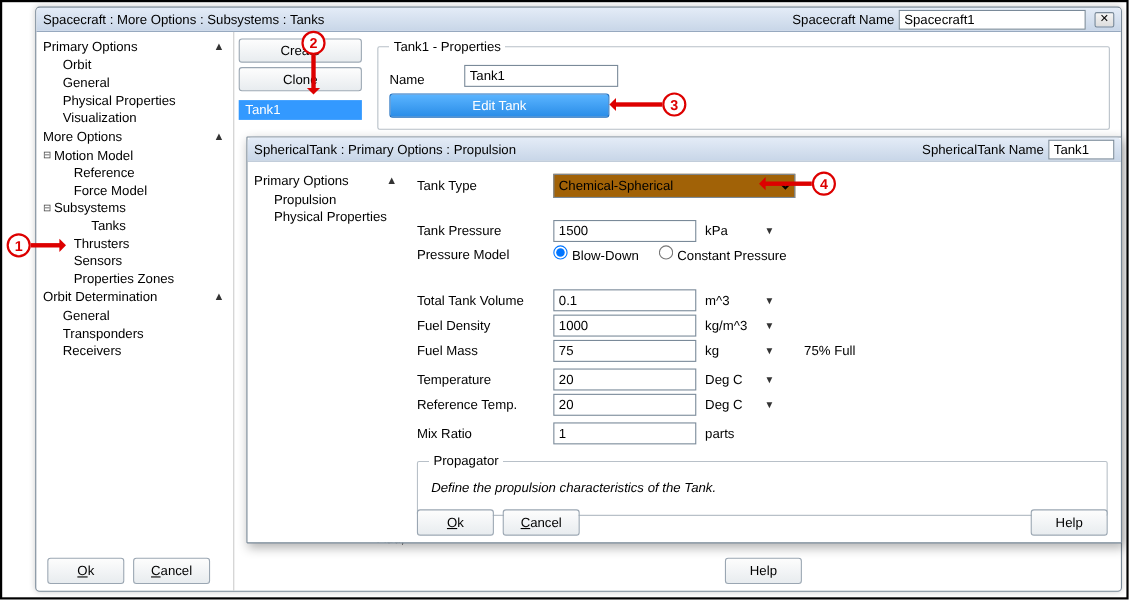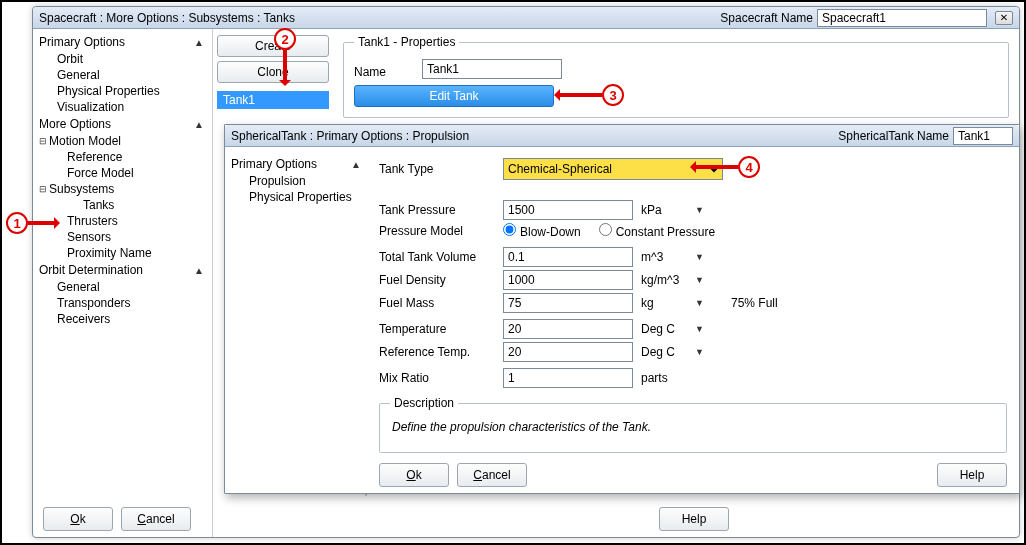--- a/index.html
+++ b/index.html
@@ -173,21 +173,21 @@
   }
   .field-row .flabel { width: 120px; }
   .field-row input[type=text] {
     border:1px solid #7a8a99; height:20px; padding:0 4px;
     font-family:inherit; font-size:12px; width:130px;
   }
   .field-row .unit { width:50px; margin-left:4px; }
   .field-row .dd { width:12px; color:#333; cursor:pointer; font-size:9px; }
   select.combo {
     border:1px solid #7a8a99; height:22px; font-family:inherit;
-    font-size:12px; width:220px; background:#fde047;
+    font-size:12px; width:220px; background:#a16207;
   }
   input[type=radio] { margin:0 4px 0 0; }
   .radio-group { display:flex; align-items:center; gap:18px; }
   .desc-box {
     margin-top: 8px;
   }
   .dlg-bottom {
     position:absolute; left:4px; right:12px; bottom:6px;
     display:flex; gap:8px;
   }
@@ -253,21 +253,21 @@
       </div>
       <div class="side-item" style="padding-left:34px">Reference</div>
       <div class="side-item" style="padding-left:34px">Force Model</div>
       <div class="side-subheader">
         <span class="tw">⊟</span>
         <span>Subsystems</span>
       </div>
       <div class="side-item" style="padding-left:50px">Tanks</div>
       <div class="side-item" style="padding-left:34px">Thrusters</div>
       <div class="side-item" style="padding-left:34px">Sensors</div>
-      <div class="side-item" style="padding-left:34px">Proximity Name</div>
+      <div class="side-item" style="padding-left:34px">Properties Zones</div>
 
       <div class="side-group-header">
         <span>Orbit Determination</span>
         <span class="chev">▲</span>
       </div>
       <div class="side-item">General</div>
       <div class="side-item">Transponders</div>
       <div class="side-item">Receivers</div>
     </div>
 
@@ -349,21 +349,21 @@
       </div>
 
       <div class="field-row">
         <span class="flabel">Pressure Model</span>
         <div class="radio-group">
           <label><input type="radio" name="pm" checked="" style=""><span>Blow-Down</span></label>
           <label><input type="radio" name="pm" style=""><span>Constant Pressure</span></label>
         </div>
       </div>
 
-      <div class="field-row" style="margin-top:8px">
+      <div class="field-row" style="margin-top:24px">
         <span class="flabel">Total Tank Volume</span>
         <input type="text" value="0.1" style="">
         <span class="unit">m^3</span>
         <span class="dd">▼</span>
       </div>
 
       <div class="field-row">
         <span class="flabel">Fuel Density</span>
         <input type="text" value="1000" style="">
         <span class="unit">kg/m^3</span>
@@ -392,21 +392,21 @@
         <span class="dd">▼</span>
       </div>
 
       <div class="field-row" style="margin-top:6px">
         <span class="flabel">Mix Ratio</span>
         <input type="text" value="1" style="">
         <span class="unit">parts</span>
       </div>
 
       <fieldset class="desc-box">
-        <legend>Description</legend>
+        <legend>Propagator</legend>
         <div style="padding:4px 2px 8px 2px;font-style:italic;">Define the propulsion characteristics of the Tank.</div>
       </fieldset>
 
       <div class="dlg-bottom">
         <div class="btn-std">
             <span><u>O</u>k</span>
           </div>
         <div class="btn-std">
             <span><u>C</u>ancel</span>
           </div>

